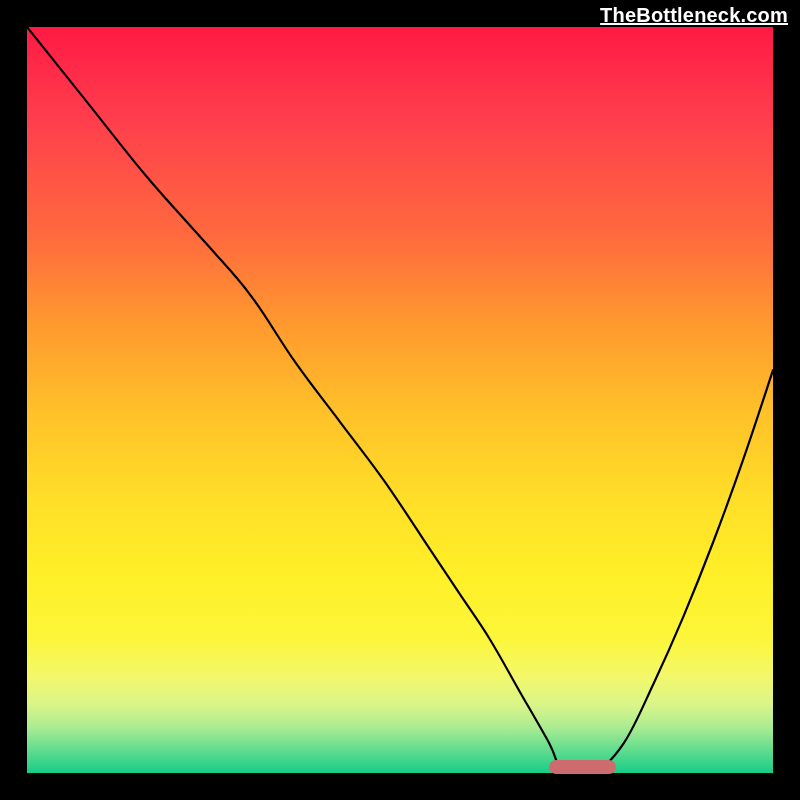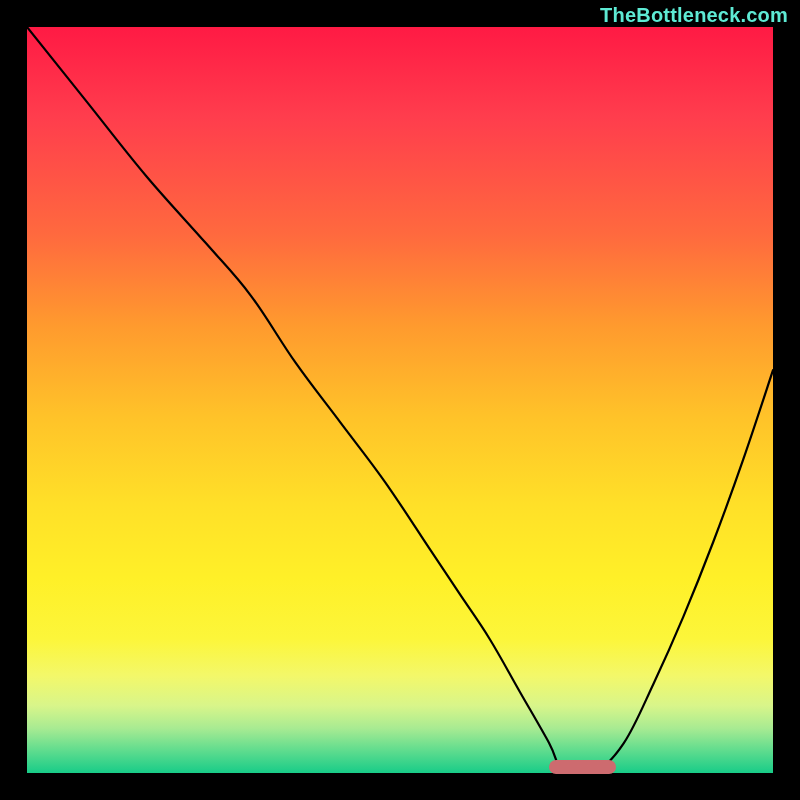--- a/index.html
+++ b/index.html
@@ -46,22 +46,23 @@
     border-radius: 7px;
     background: #cd6b6f;
   }
   .watermark {
     position: absolute;
     top: 4px;
     right: 12px;
     font-family: Arial, Helvetica, sans-serif;
     font-size: 20px;
     font-weight: 600;
-    color: #5eead4;
+    color: #ffffff;
     letter-spacing: 0.2px;
+    text-decoration: underline;
   }
 </style>
 </head>
 <body>
 
 <div class="chart-container">
 
   <div class="plot-area"></div>
 
   <svg class="curve-svg" viewBox="0 0 746 746" preserveAspectRatio="none">

